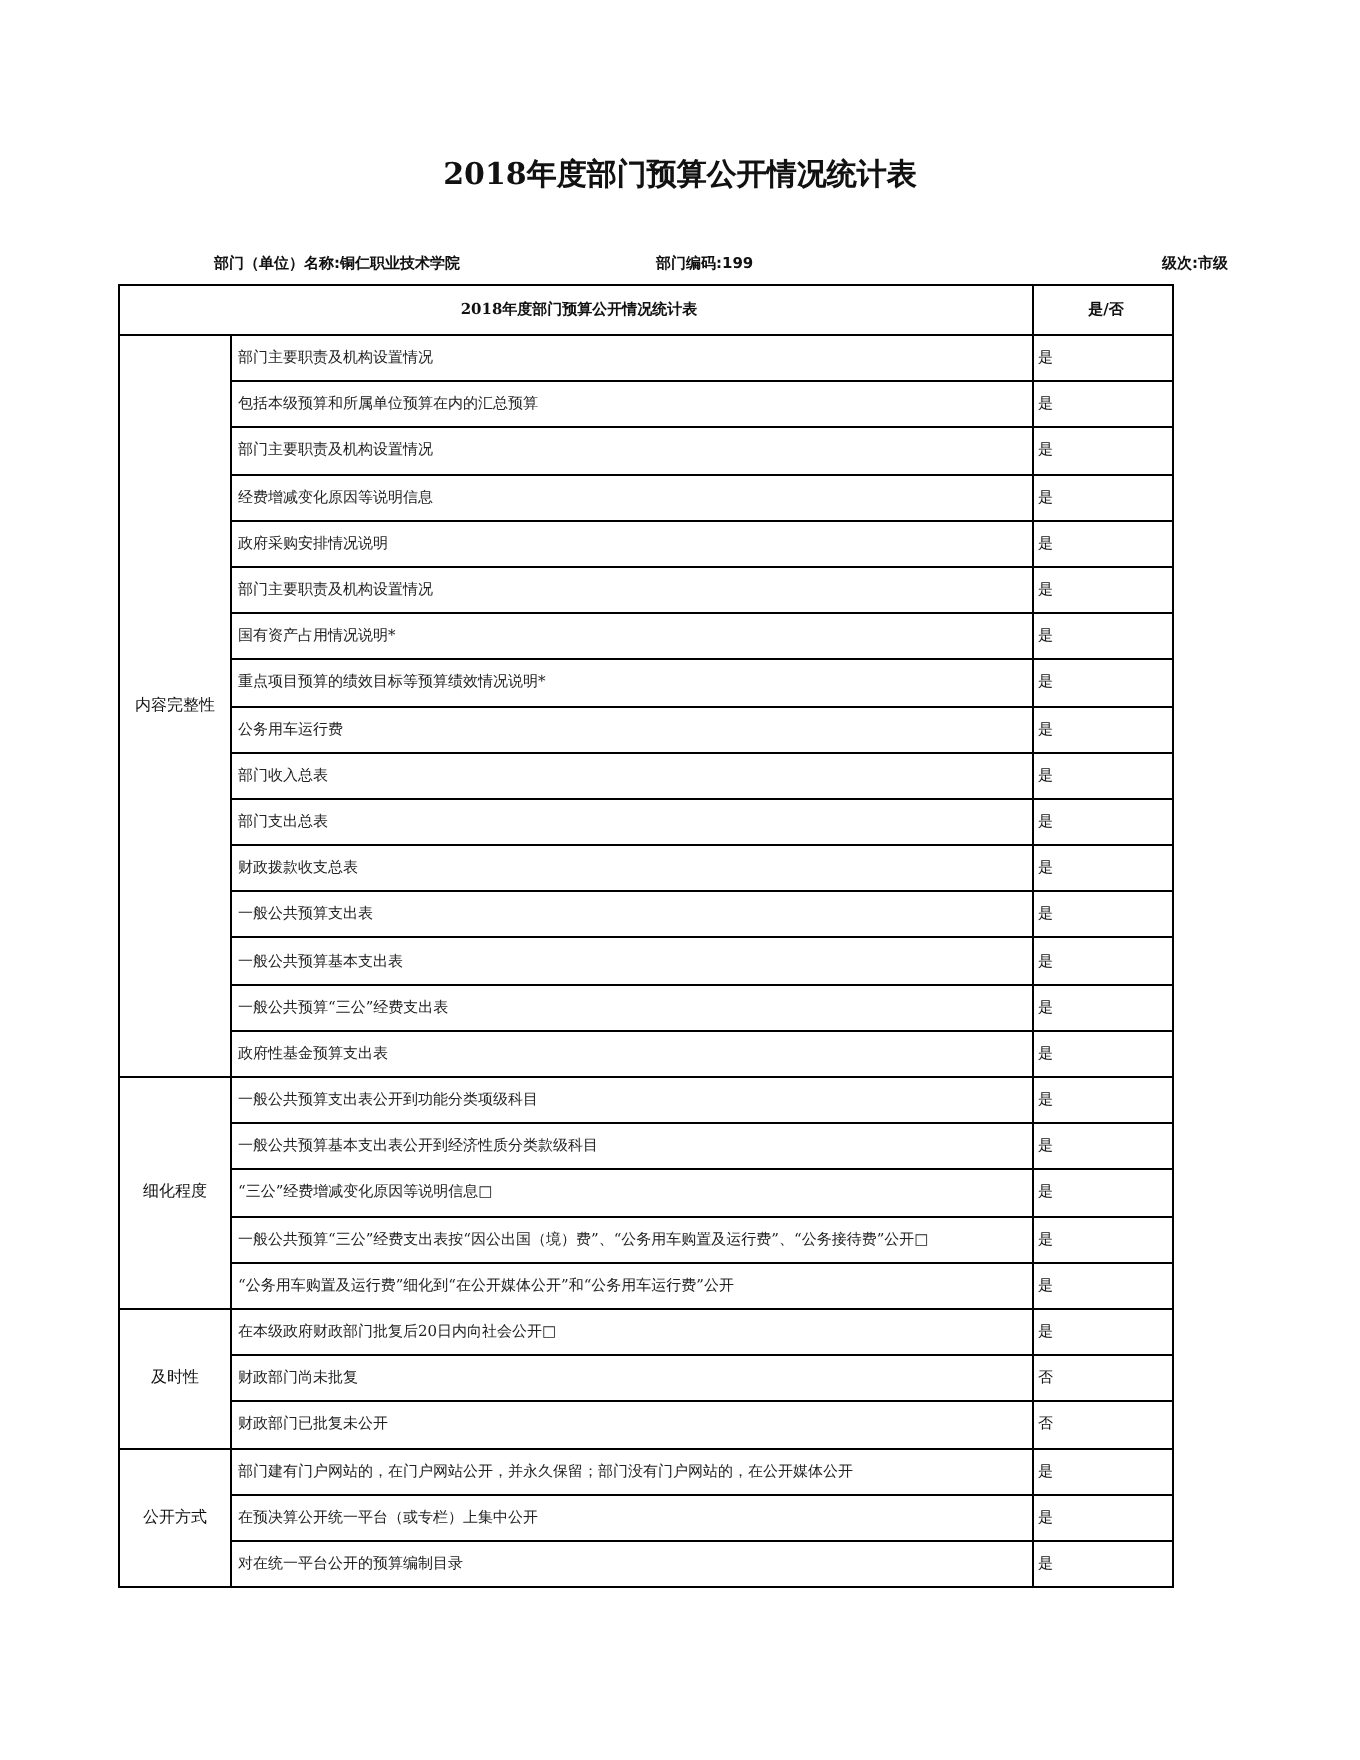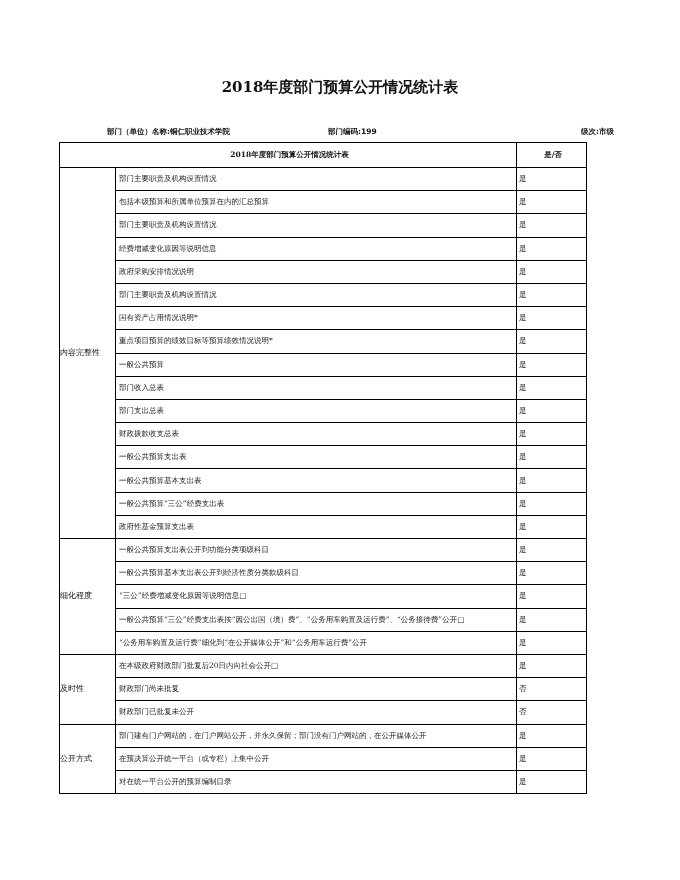--- a/index.html
+++ b/index.html
@@ -3,21 +3,21 @@
 <meta charset="utf-8">
 <style>
   html, body { margin:0; padding:0; background:#ffffff; }
   body { width:680px; height:880px; position:relative; font-family:"DejaVu Serif", serif; color:#111; overflow:hidden; }
   .title { position:absolute; left:0; width:680px; top:78px; text-align:center; font-size:15px; font-weight:bold; }
   .meta { position:absolute; top:127px; font-size:7.5px; font-weight:bold; font-family:"DejaVu Sans", sans-serif; }
   table { position:absolute; left:59px; top:142px; width:527px; border-collapse:collapse; table-layout:fixed; font-size:7.5px; }
   td, th { border:1px solid #000; padding:0 0 0 3px; vertical-align:middle; }
   th { height:24px; font-weight:bold; text-align:center; font-size:7.5px; }
   td { height:22.2px; line-height:10px; }
-  td.group { text-align:left; padding:0; font-size:8px; }
+  td.group { text-align:center; padding:0; font-size:8px; }
   td.val { padding-left:2px; }
   td.item { color:#222; }
 </style>
 </head>
 <body>
 
 <div class="title">2018年度部门预算公开情况统计表</div>
 <div class="meta" style="left:78px;margin-left:29px;">部门（单位）名称:铜仁职业技术学院</div>
 <div class="meta" style="left:328px;">部门编码:199</div>
 <div class="meta" style="left:533px;padding-left:48px;">级次:市级</div>
@@ -62,21 +62,21 @@
       </tr>
       <tr>
         <td class="item">国有资产占用情况说明*</td>
         <td class="val">是</td>
       </tr>
       <tr>
         <td class="item">重点项目预算的绩效目标等预算绩效情况说明*</td>
         <td class="val">是</td>
       </tr>
       <tr>
-        <td class="item">一般公共预算</td>
+        <td class="item">公务用车运行费</td>
         <td class="val">是</td>
       </tr>
       <tr>
         <td class="item">部门收入总表</td>
         <td class="val">是</td>
       </tr>
       <tr>
         <td class="item">部门支出总表</td>
         <td class="val">是</td>
       </tr>

